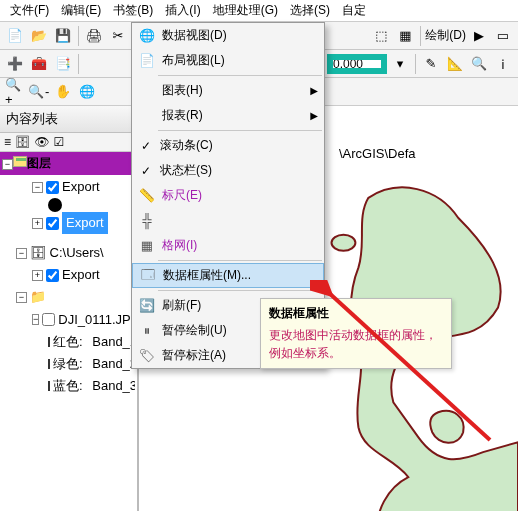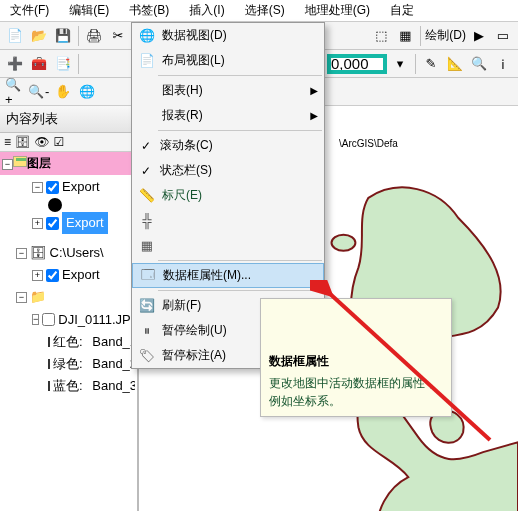--- a/index.html
+++ b/index.html
@@ -1,63 +1,63 @@
 <!DOCTYPE html>
 <html><head>
 <meta charset="utf-8">
 <style>
   * { box-sizing: border-box; margin: 0; padding: 0; }
   body { font-family: "Microsoft YaHei", SimSun, sans-serif; font-size: 12px; background: #f0f0f0; width: 518px; height: 511px; overflow: hidden; position: relative; }
-  .menubar { background: #fff; border-bottom: 1px solid #ccc; display: flex; height: 22px; align-items: center; padding: 0 4px; gap: 8px; }
+  .menubar { background: #fff; border-bottom: 1px solid #ccc; display: flex; height: 22px; align-items: center; padding: 0 4px; }
   .menubar-item { padding: 2px 6px; }
   .menubar-item.active { background: #cce4f7; border: 1px solid #7ab5e0; }
   .toolbar { background: #f4f4f4; border-bottom: 1px solid #c8c8c8; height: 28px; display: flex; align-items: center; padding: 2px 4px; gap: 2px; overflow: hidden; }
   .tb-btn { width: 22px; height: 22px; display: flex; align-items: center; justify-content: center; border: 1px solid transparent; font-size: 13px; }
   .tb-sep { width: 1px; height: 20px; background: #c0c0c0; margin: 0 2px; }
-  .sel { height: 20px; font-size: 15px; border: 4px solid #14b8a6; }
+  .sel { height: 20px; font-size: 12px; border: 6px solid #14b8a6; }
   .toc-header { background: linear-gradient(#f8f8f8,#e4e4e4); border-bottom: 1px solid #c0c0c0; padding: 4px 6px; font-size: 13px; }
   .toc-tools { background: #f4f4f4; border-bottom: 1px solid #ccc; padding: 2px 4px; display: flex; gap: 4px; }
   .toc-body { background: #fff; padding: 4px 2px; font-size: 13px; line-height: 1.7; }
   .toc-body .row { display: flex; align-items: center; gap: 3px; white-space: nowrap; overflow: hidden; }
   .ind1 { padding-left: 14px; } .ind2 { padding-left: 30px; } .ind3 { padding-left: 46px; }
   .expander { width: 11px; height: 11px; border: 1px solid #888; display: inline-flex; justify-content: center; align-items: center; font-size: 9px; line-height: 1; background: #fff; }
   .chk { width: 13px; height: 13px; }
   .sel-label { background: #3399ff; color: #fff; padding: 0 4px; }
   .swatch { width: 14px; height: 10px; display: inline-block; border: 1px solid #333; }
   .glayer { width: 14px; height: 11px; display: inline-block; background: linear-gradient(#ffe27a 50%,#ffe27a 50%); border: 1px solid #aa8; position: relative; }
   .glayer:before { content:""; position:absolute; left:2px; top:1px; width:10px; height:3px; background:#6cc06c; }
   .folder { color: #e0b040; }
   .map-area { position: absolute; left: 138px; top: 78px; right: 0; bottom: 0; background: #fff; border-left: 1px solid #bbb; overflow: hidden; }
   .map-svg { width: 100%; height: 100%; }
   .menu-dropdown { position: absolute; left: 131px; top: 22px; width: 194px; background: #f4f4f4; border: 1px solid #999; box-shadow: 4px 4px 6px rgba(0,0,0,.25); z-index: 50; }
   .menu-dropdown .mi { display: flex; align-items: center; height: 25px; padding: 0 4px; }
   .menu-dropdown .mi .ic { width: 22px; text-align: center; font-size: 13px; color: #555; }
   .menu-dropdown .mi .lbl { flex: 1; padding-left: 4px; font-size: 12px; }
   .menu-dropdown .mi .arr { width: 12px; text-align: center; font-size: 10px; }
   .menu-dropdown .mi.hi { background: #cce4f7; border: 1px solid #7ab5e0; }
-  .menu-dropdown .mi.dis .lbl { color: #14532d; }
+  .menu-dropdown .mi.dis .lbl { color: #a21caf; }
   .menu-dropdown .msep { height: 1px; background: #c8c8c8; margin: 2px 2px 2px 26px; }
   .chkmark { width: 20px; text-align: center; }
   .tooltip { position: absolute; left: 260px; top: 298px; width: 192px; background: #fdfde8; border: 1px solid #bbb; padding: 6px 8px; font-size: 12px; z-index: 60; box-shadow: 2px 2px 4px rgba(0,0,0,.15); }
-  .tooltip .tt-title { font-weight: bold; margin-bottom: 4px; margin-top: 48px; }
-  .tooltip .tt-body { color: #14532d; line-height: 1.5; }
+  .tooltip .tt-title { font-weight: bold; margin-bottom: 4px; }
+  .tooltip .tt-body { color: #be185d; line-height: 1.5; }
   .arrow-svg { position: absolute; left: 310px; top: 280px; z-index: 70; pointer-events: none; }
   .left-pane { position: absolute; left: 0; top: 78px; width: 138px; bottom: 0; background: #fff; border-right: 1px solid #bbb; display: flex; flex-direction: column; }
   .circ { width: 14px; height: 14px; border-radius: 50%; background: #000; display: inline-block; }
 </style>
 </head>
 <body>
 
 <div class="menubar">
   <div class="menubar-item">文件(F)</div>
   <div class="menubar-item">编辑(E)</div>
   <div class="menubar-item">书签(B)</div>
   <div class="menubar-item">插入(I)</div>
+  <div class="menubar-item">地理处理(G)</div>
   <div class="menubar-item">选择(S)</div>
-  <div class="menubar-item">地理处理(G)</div>
   <div class="menubar-item">自定</div>
 </div>
 
 <div class="toolbar">
   <div class="tb-btn">📄</div>
   <div class="tb-btn">📂</div>
   <div class="tb-btn">💾</div>
   <div class="tb-sep"></div>
   <div class="tb-btn">🖨</div>
   <div class="tb-btn">✂</div>
@@ -140,42 +140,42 @@
     <div class="tb-btn">✋</div>
     <div class="tb-btn">🌐</div>
   </div>
   <div class="toc-header">内容列表</div>
   <div class="toc-tools">
     <span>≡</span>
     <span>🗄</span>
     <span>👁</span>
     <span>☑</span>
   </div>
-  <div style="background:#f9a8d4; padding:3px 2px;">
+  <div style="background:#a21caf; padding:3px 2px;">
     <div class="row"><span class="expander">−</span><span class="glayer"></span><b>图层</b></div>
   </div>
 </div>
 
 <div class="map-area">
   <div style="background:#f4f4f4; border-bottom:1px solid #ccc; height:28px; display:flex; align-items:center; padding:0 4px; gap:4px;">
     <div class="tb-btn">⬚</div>
     <div class="tb-btn">ℹ</div>
     <div class="tb-btn">🔦</div>
     <div class="tb-btn">🔭</div>
     <div class="tb-btn">📏</div>
     <div class="tb-btn" style="font-size:9px;font-weight:bold">XY</div>
     <div class="tb-btn">🕐</div>
   </div>
   <div style="position:absolute; left:8px; top:32px; font-size:10px; color:#666">📌</div>
   <svg class="map-svg" viewBox="0 0 380 430">
     <path d="M230,90 C260,70 300,80 320,110 C350,140 370,170 360,200 C340,235 310,225 280,235 C260,245 248,270 255,295 L280,330 C300,358 320,355 345,345 L380,335 L380,430 L240,430 C235,405 250,380 270,370 C255,350 225,345 220,320 C215,290 228,265 220,240 C210,215 210,185 220,160 C228,135 218,110 230,90 Z" fill="#cde9c8" stroke="#7a1818" stroke-width="2"></path>
     <path d="M300,305 C315,300 328,310 325,325 C320,340 300,338 294,325 C290,315 292,308 300,305 Z" fill="#cde9c8" stroke="#7a1818" stroke-width="2"></path>
     <ellipse cx="205" cy="135" rx="12" ry="8" fill="#cde9c8" stroke="#7a1818" stroke-width="2"></ellipse>
   </svg>
-  <div style="position:absolute; left:200px; top:60px; font-size:10px;">\ArcGIS\Defa</div>
+  <div style="position:absolute; left:200px; top:68px; font-size:13px;">\ArcGIS\Defa</div>
 </div>
 
 <div class="menu-dropdown">
   <div class="mi">
       <span class="ic">🌐</span>
       <span class="lbl">数据视图(D)</span>
     </div>
   <div class="mi">
       <span class="ic">📄</span>
       <span class="lbl">布局视图(L)</span>
@@ -202,20 +202,21 @@
     </div>
   <div class="mi dis">
       <span class="ic">📏</span>
       <span class="lbl">标尺(E)</span>
     </div>
   <div class="mi dis">
       <span class="ic">╬</span>
     </div>
   <div class="mi dis">
       <span class="ic">▦</span>
+      <span class="lbl">格网(I)</span>
     </div>
   <div class="msep"></div>
   <div class="mi hi">
       <span class="ic">🗔</span>
       <span class="lbl">数据框属性(M)...</span>
     </div>
   <div class="msep"></div>
   <div class="mi">
       <span class="ic">🔄</span>
       <span class="lbl">刷新(F)</span>

